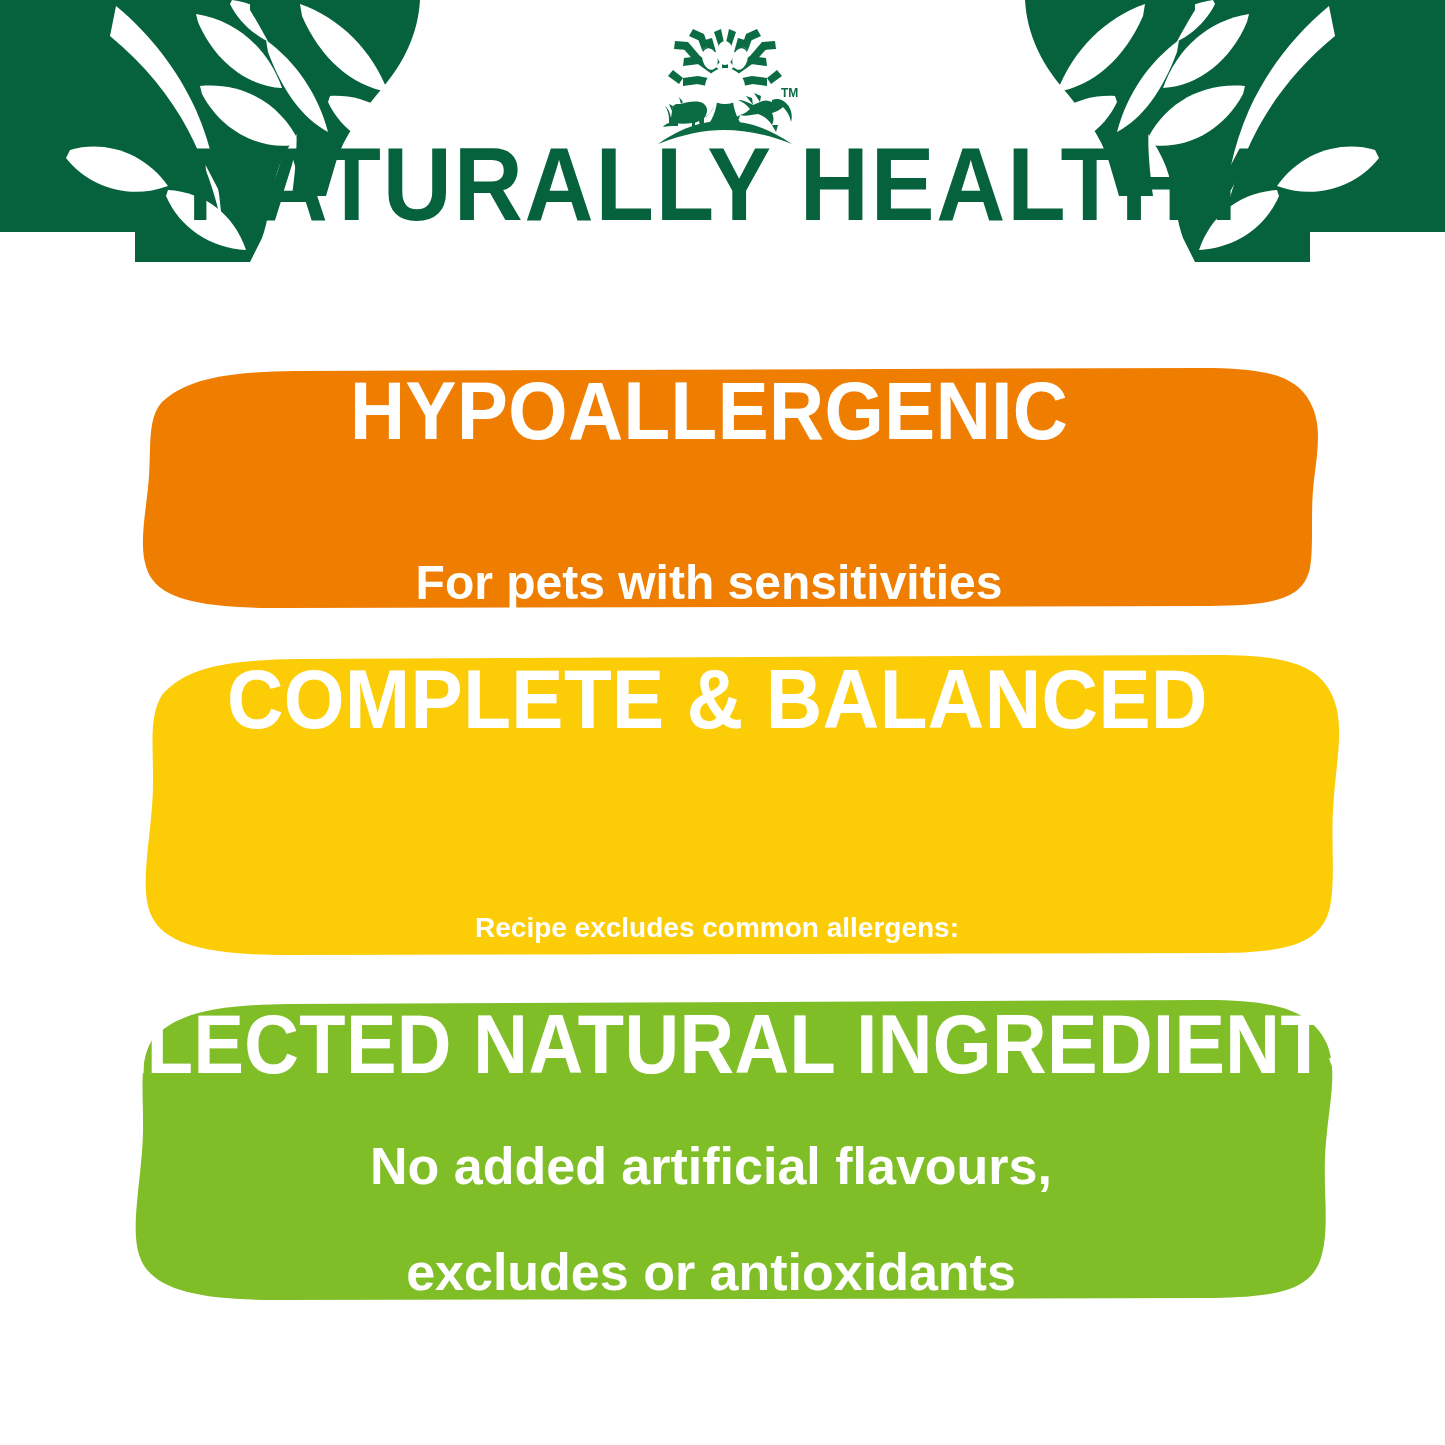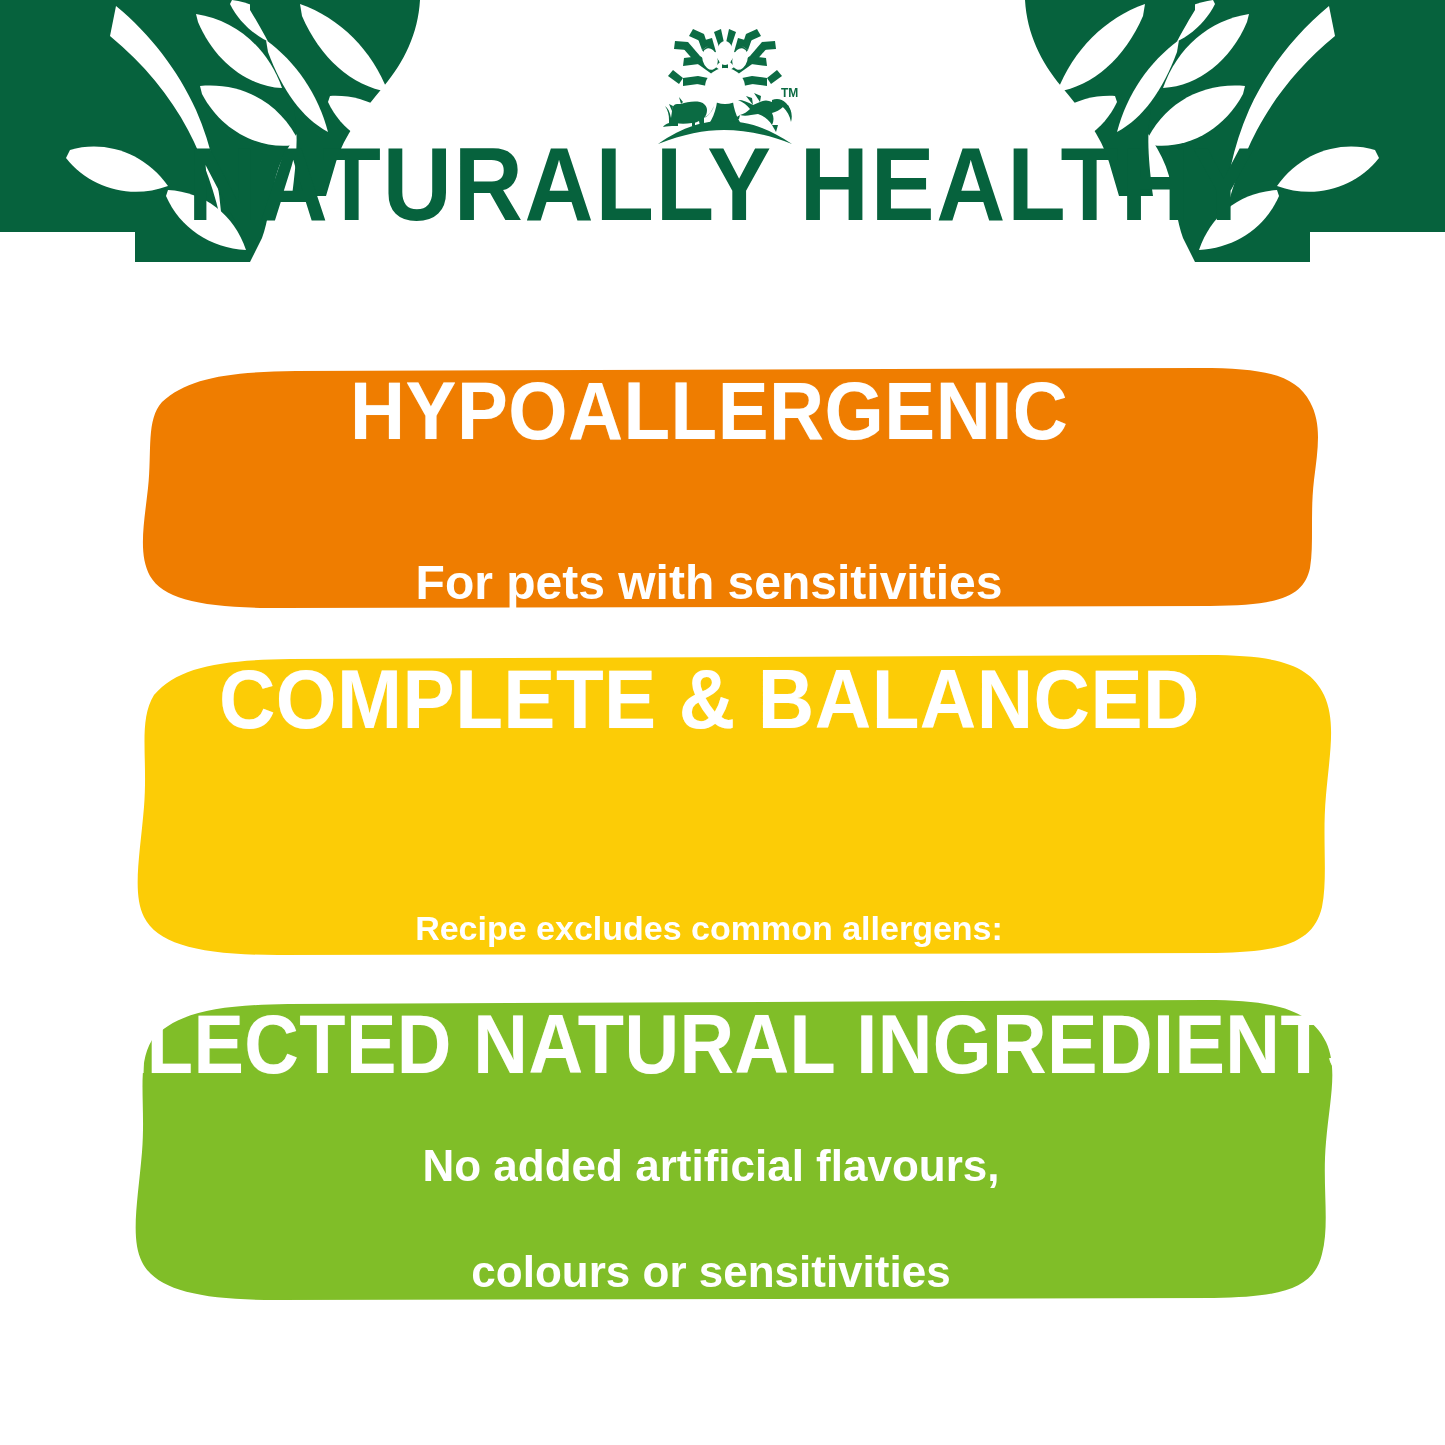--- a/index.html
+++ b/index.html
@@ -59,30 +59,30 @@
     white-space:nowrap;
   }
 
   
   #banner-hypoallergenic{left:100px;top:368px;width:1250px;height:240px;}
   #banner-hypoallergenic .content{padding-left:0px;transform:translateX(-16px);}
   #banner-hypoallergenic .b-title{font-size:82px;line-height:86px;}
   #banner-hypoallergenic .b-sub{font-size:48px;line-height:50px;margin-top:10px;}
 
   
-  #banner-complete{left:100px;top:655px;width:1262px;height:300px;}
+  #banner-complete{left:108px;top:655px;width:1262px;height:300px;}
   #banner-complete .content{transform:translateX(-22px);}
   #banner-complete .b-title{font-size:84px;line-height:88px;}
-  #banner-complete .b-sub{font-size:34px;line-height:54px;margin-top:12px;}
+  #banner-complete .b-sub{font-size:28px;line-height:54px;margin-top:12px;}
 
   
   #banner-ingredients{left:100px;top:1000px;width:1262px;height:300px;}
   #banner-ingredients .content{transform:translateX(-20px);}
   #banner-ingredients .b-title{font-size:84px;line-height:88px;transform:scaleX(0.90);}
-  #banner-ingredients .b-sub{font-size:44px;line-height:56px;margin-top:28px;}
+  #banner-ingredients .b-sub{font-size:52px;line-height:56px;margin-top:28px;}
 </style>
 </head>
 <body>
 
 <div class="page">
 
   <div class="header">
 
     <div class="header-foliage">
       <svg viewBox="0 0 1445 262" xmlns="http://www.w3.org/2000/svg" aria-hidden="true">
@@ -296,17 +296,17 @@
           C1214,288 1184,297 1114,298
           L176,300
           C100,300 56,290 42,262
           C30,238 38,200 42,152
           C46,102 36,66 52,40 Z"></path>
       </svg>
     </div>
     <div class="content">
       <div class="b-title">SELECTED NATURAL INGREDIENTS</div>
       <div class="b-sub">No added artificial flavours,</div>
-      <div class="b-sub">colours or sensitivities</div>
+      <div class="b-sub">excludes or antioxidants</div>
     </div>
   </div>
 
 </div>
 
 </body></html>

